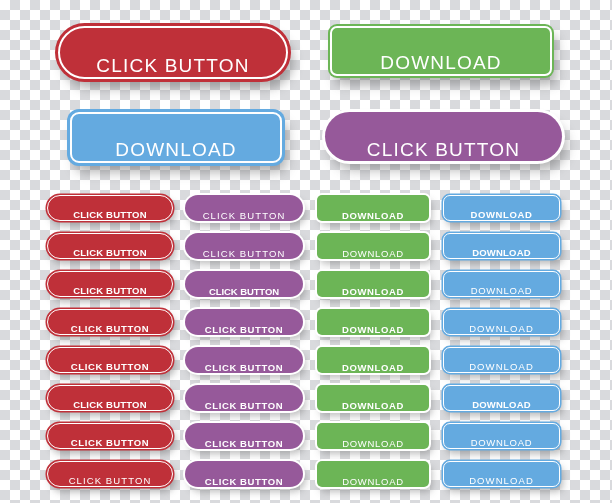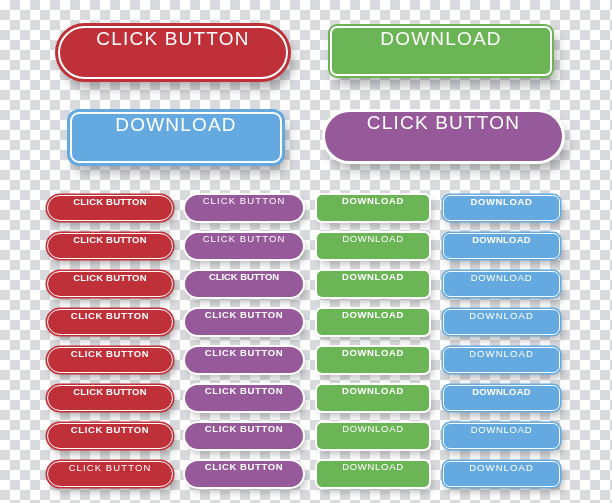--- a/index.html
+++ b/index.html
@@ -24,21 +24,21 @@
       linear-gradient(45deg, #d9dadd 25%, transparent 25%, transparent 75%, #d9dadd 75%);
     background-size: 20px 20px;
     background-position: 0 0, 10px 10px;
   }
 
   
   .btn {
     position: absolute;
     box-sizing: border-box;
     display: flex;
-    align-items: flex-start;
+    align-items: flex-end;
     justify-content: center;
     color: #ffffff;
     text-align: center;
     white-space: nowrap;
     letter-spacing: 0.4px;
     user-select: none;
   }
 
   
   .hero {

